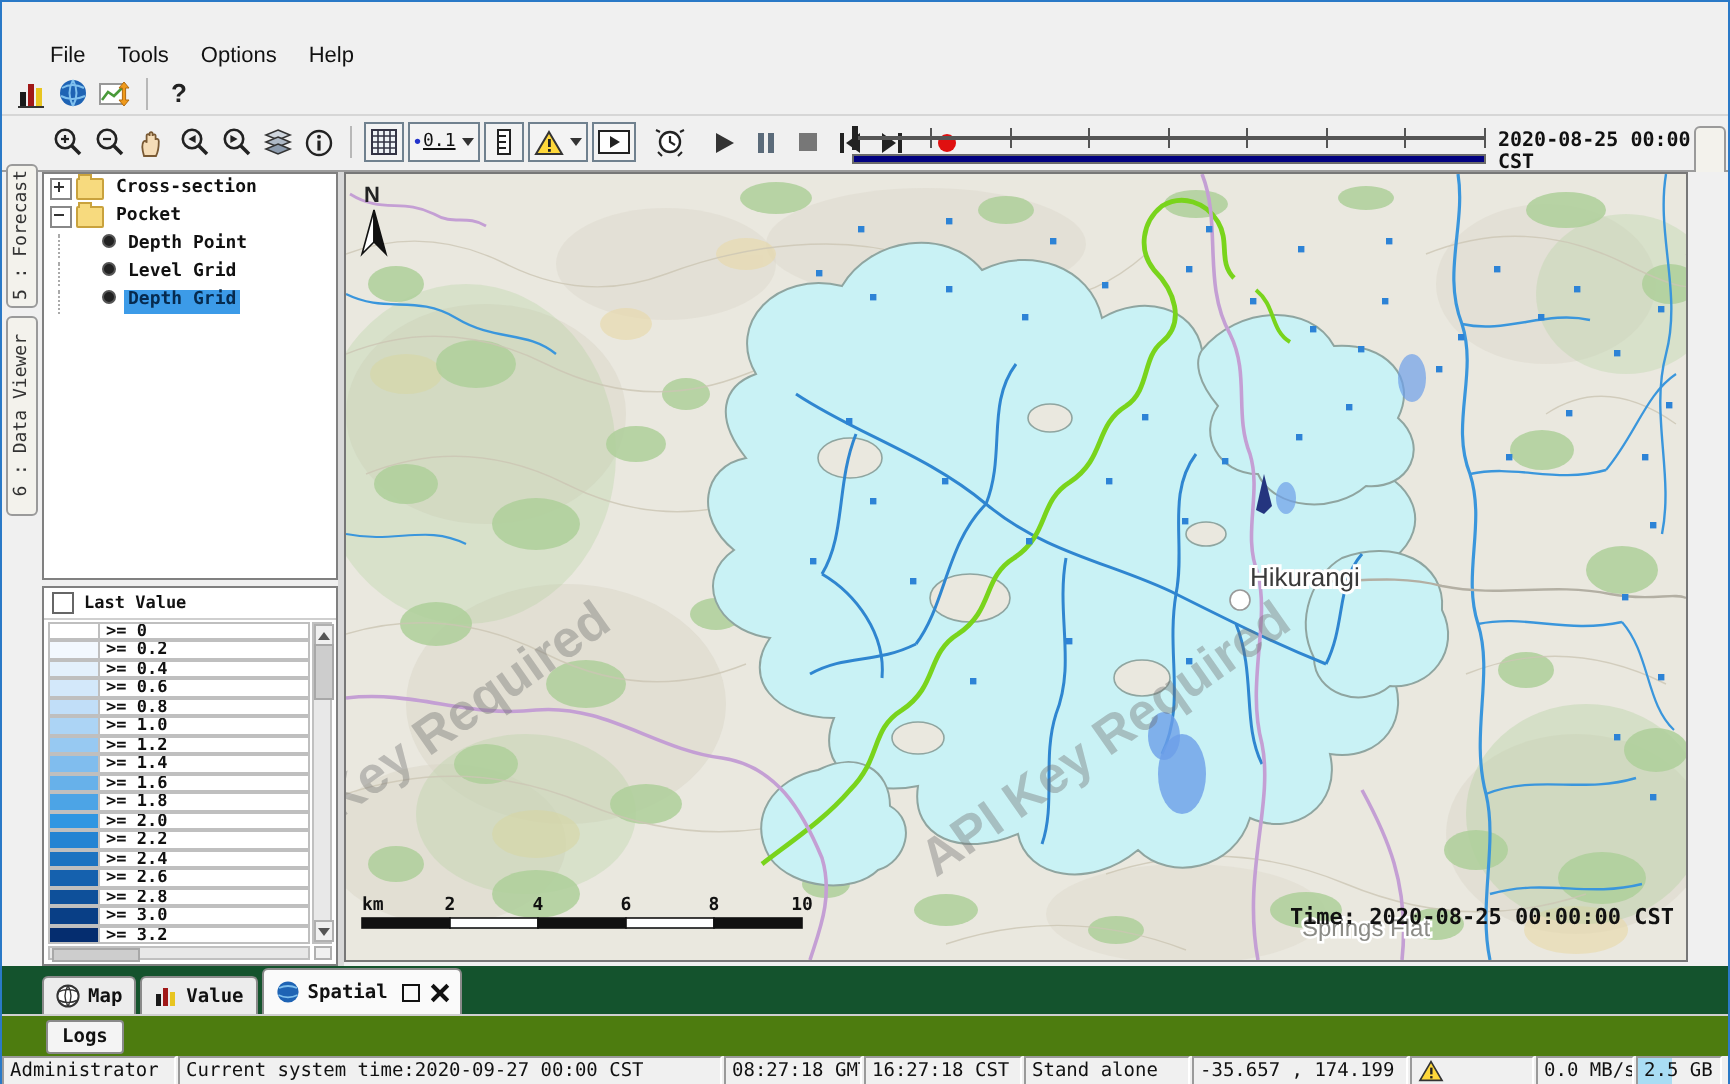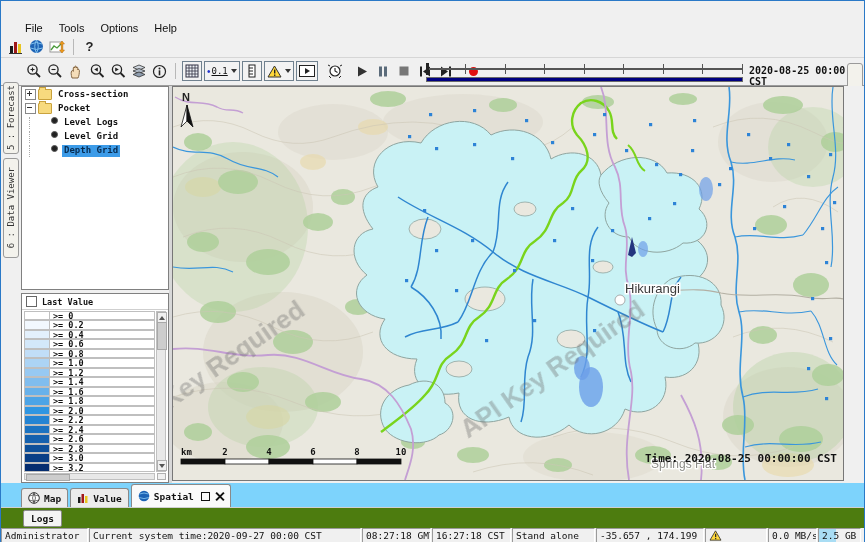--- a/index.html
+++ b/index.html
@@ -106,21 +106,21 @@
 
   
   #splitter{position:absolute;left:168px;top:0;width:3px;height:397px;background:#d8d8d8;}
 
   
   #map-panel{position:absolute;left:171px;top:0;width:672px;height:395px;border:1px solid #777;
              box-sizing:border-box;background:#eae8df;overflow:hidden;}
   #map-svg{display:block;}
 
   
-  #bottomtabs{position:absolute;left:0;top:482px;right:0;height:24px;background:#7dd3fc;display:flex;align-items:flex-end;padding-left:20px;box-sizing:border-box;}
+  #bottomtabs{position:absolute;left:0;top:482px;right:0;height:24px;background:#14532d;display:flex;align-items:flex-end;padding-left:20px;box-sizing:border-box;}
   .btab{height:18px;border:1px solid #8a8a8a;border-bottom:none;border-radius:3px 3px 0 0;background:#ececec;
         display:flex;align-items:center;padding:0 6px;margin-right:2px;
         font-family:"DejaVu Sans Mono",monospace;font-size:9.5px;font-weight:600;color:#111;}
   .btab.active{height:22px;background:#fafafa;}
   .btab .ticon{margin-right:4px;display:flex;}
   .tab-max{width:7px;height:7px;border:1.5px solid #111;margin-left:7px;}
   .tab-close{position:relative;width:9px;height:9px;margin-left:5px;}
   .tab-close:before,.tab-close:after{content:"";position:absolute;left:4px;top:-1px;width:2px;height:11px;background:#111;}
   .tab-close:before{transform:rotate(45deg);} .tab-close:after{transform:rotate(-45deg);}
 
@@ -341,21 +341,21 @@
         <span class="tree-label">Cross-section</span>
       </div>
       <div class="tree-row">
         <div class="expander"></div>
         <div class="folder"></div>
         <span class="tree-label">Pocket</span>
       </div>
       <div class="tree-row">
         <div class="leaf-indent"></div>
         <div class="bullet"></div>
-        <span class="tree-label">Level Logs</span>
+        <span class="tree-label">Depth Point</span>
       </div>
       <div class="tree-row">
         <div class="leaf-indent"></div>
         <div class="bullet"></div>
         <span class="tree-label">Level Grid</span>
       </div>
       <div class="tree-row">
         <div class="leaf-indent"></div>
         <div class="bullet"></div>
         <span class="tree-label selected">Depth Grid</span>

